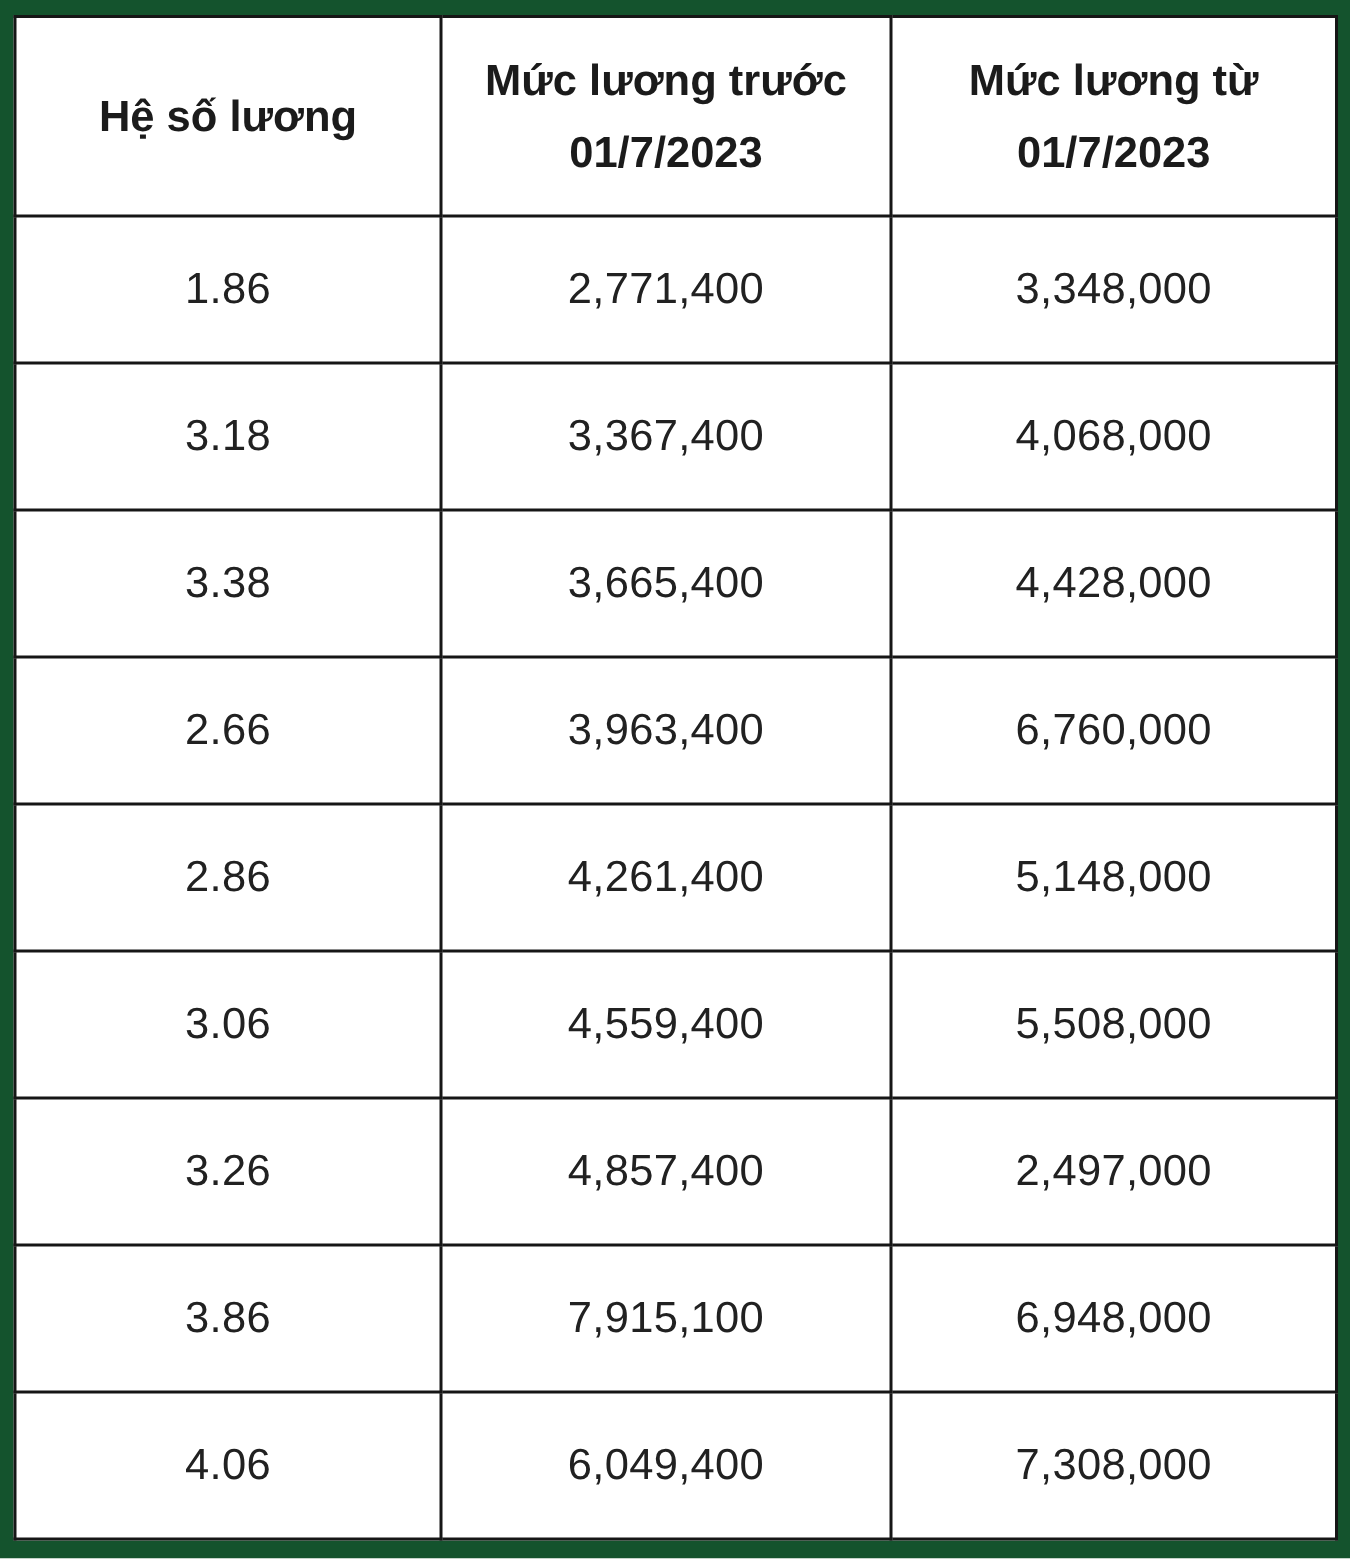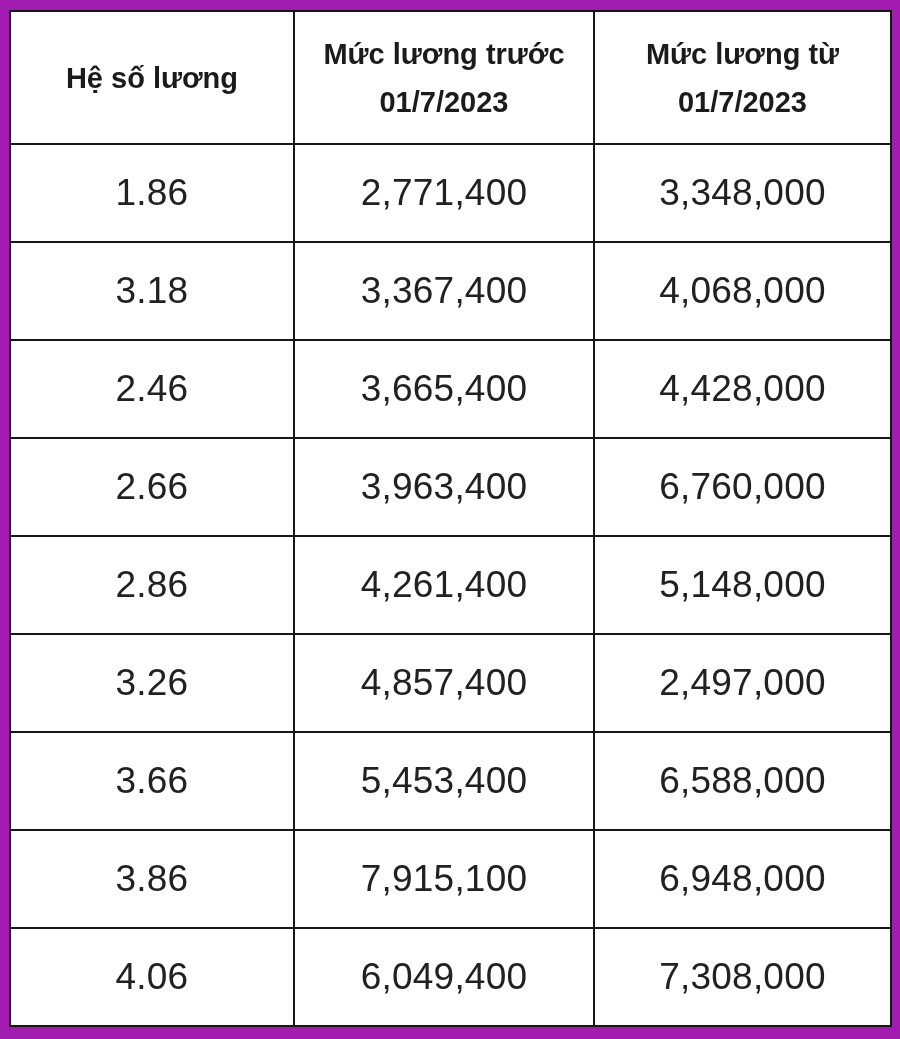--- a/index.html
+++ b/index.html
@@ -8,21 +8,21 @@
     background: #ffffff;
     width: 900px;
     height: 1039px;
     font-family: "Liberation Sans", "DejaVu Sans", sans-serif;
     -webkit-font-smoothing: antialiased;
   }
   .page {
     position: relative;
     width: 900px;
     height: 1039px;
-    background: #a21caf;
+    background: #14532d;
     overflow: hidden;
   }
   table.salary-table {
     position: absolute;
     left: 9px;
     top: 10px;
     width: 881px;
     height: 1017px;
     border-collapse: collapse;
     table-layout: fixed;
@@ -38,21 +38,21 @@
     background: #ffffff;
   }
   .salary-table th {
     height: 131px;
     font-size: 29px;
     font-weight: 700;
     line-height: 48px;
     color: #1b1b1b;
   }
   .salary-table td {
-    font-size: 37px;
+    font-size: 29px;
     font-weight: 400;
     letter-spacing: 0.2px;
   }
   .hdr-line {
     display: block;
   }
 </style>
 </head>
 <body>
 
@@ -83,43 +83,43 @@
         <td>1.86</td>
         <td>2,771,400</td>
         <td>3,348,000</td>
       </tr>
       <tr>
         <td>3.18</td>
         <td>3,367,400</td>
         <td>4,068,000</td>
       </tr>
       <tr>
-        <td>2.46</td>
+        <td>3.38</td>
         <td>3,665,400</td>
         <td>4,428,000</td>
       </tr>
       <tr>
         <td>2.66</td>
         <td>3,963,400</td>
         <td>6,760,000</td>
       </tr>
       <tr>
         <td>2.86</td>
         <td>4,261,400</td>
         <td>5,148,000</td>
       </tr>
       <tr>
+        <td>3.06</td>
+        <td>4,559,400</td>
+        <td>5,508,000</td>
+      </tr>
+      <tr>
         <td>3.26</td>
         <td>4,857,400</td>
         <td>2,497,000</td>
-      </tr>
-      <tr>
-        <td>3.66</td>
-        <td>5,453,400</td>
-        <td>6,588,000</td>
       </tr>
       <tr>
         <td>3.86</td>
         <td>7,915,100</td>
         <td>6,948,000</td>
       </tr>
       <tr>
         <td>4.06</td>
         <td>6,049,400</td>
         <td>7,308,000</td>

